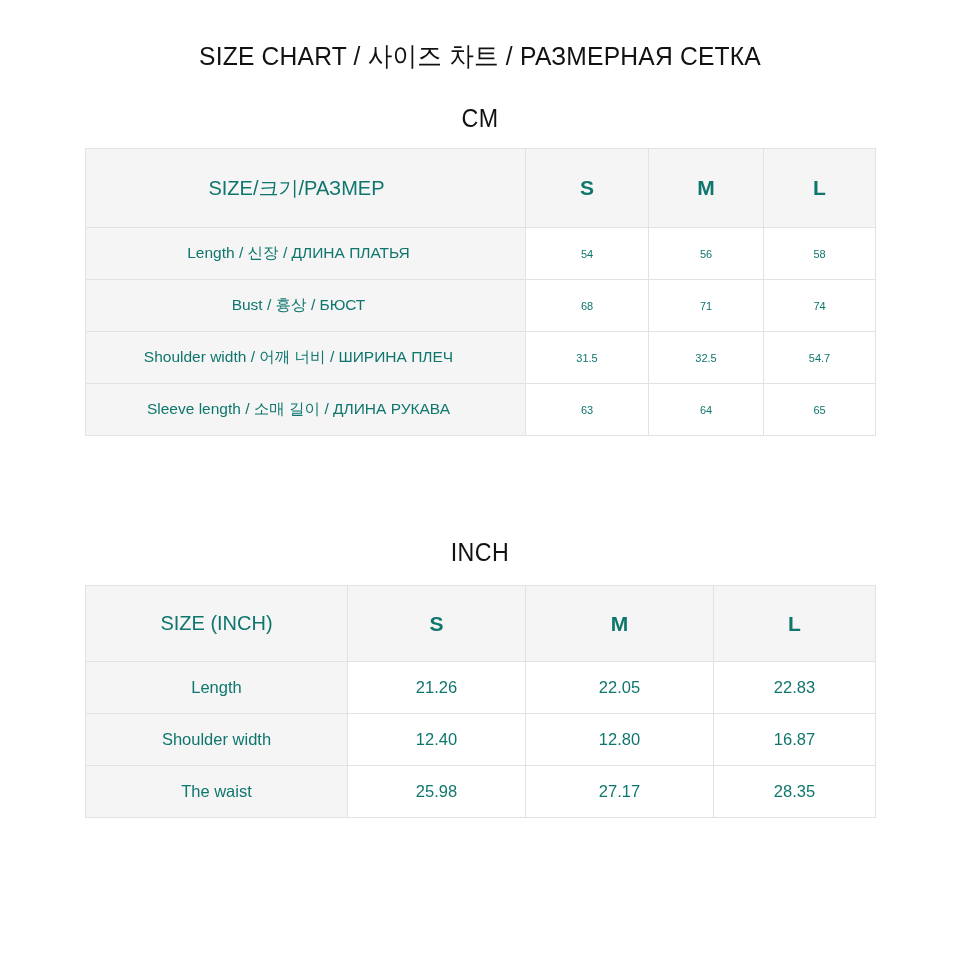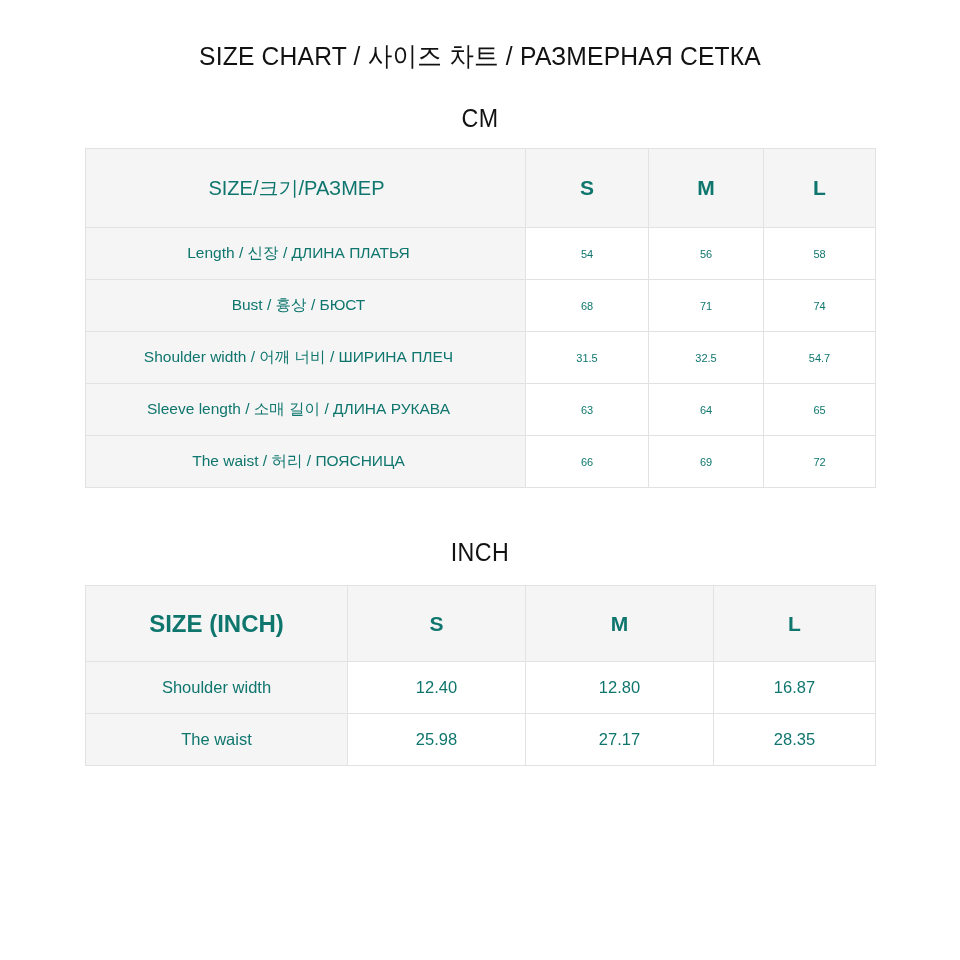--- a/index.html
+++ b/index.html
@@ -116,22 +116,21 @@
 
   #inch-table thead th { height: 75px; }
   #inch-table tbody td { height: 51px; }
 
   #inch-table .lbl {
     background: #f5f5f5;
     font-size: 16.5px;
     white-space: nowrap;
   }
   #inch-table thead .lbl {
-    font-size: 24px;
-    font-weight: bold;
+    font-size: 20px;
   }
   #inch-table thead .sz {
     background: #f5f5f5;
     font-size: 21px;
     font-weight: 700;
   }
   #inch-table tbody .val {
     background: #ffffff;
     font-size: 16.5px;
   }
@@ -178,26 +177,20 @@
         <td class="val">31.5</td>
         <td class="val">32.5</td>
         <td class="val">54.7</td>
       </tr>
       <tr>
         <td class="lbl">Sleeve length / 소매  길이  /  ДЛИНА РУКАВА</td>
         <td class="val">63</td>
         <td class="val">64</td>
         <td class="val">65</td>
       </tr>
-      <tr>
-        <td class="lbl">The waist  / 허리  /  ПОЯСНИЦА</td>
-        <td class="val">66</td>
-        <td class="val">69</td>
-        <td class="val">72</td>
-      </tr>
     </tbody>
   </table>
 
   <div class="unit-title inch">INCH</div>
 
   <table class="size-table" id="inch-table">
     <colgroup>
       <col class="c-label">
         <col class="c-s">
         <col class="c-m">
@@ -206,20 +199,26 @@
     <thead>
       <tr>
         <th class="lbl">SIZE (INCH)</th>
         <th class="sz">S</th>
         <th class="sz">M</th>
         <th class="sz">L</th>
       </tr>
     </thead>
     <tbody>
       <tr>
+        <td class="lbl">Length</td>
+        <td class="val">21.26</td>
+        <td class="val">22.05</td>
+        <td class="val">22.83</td>
+      </tr>
+      <tr>
         <td class="lbl">Shoulder width</td>
         <td class="val">12.40</td>
         <td class="val">12.80</td>
         <td class="val">16.87</td>
       </tr>
       <tr>
         <td class="lbl">The waist</td>
         <td class="val">25.98</td>
         <td class="val">27.17</td>
         <td class="val">28.35</td>

